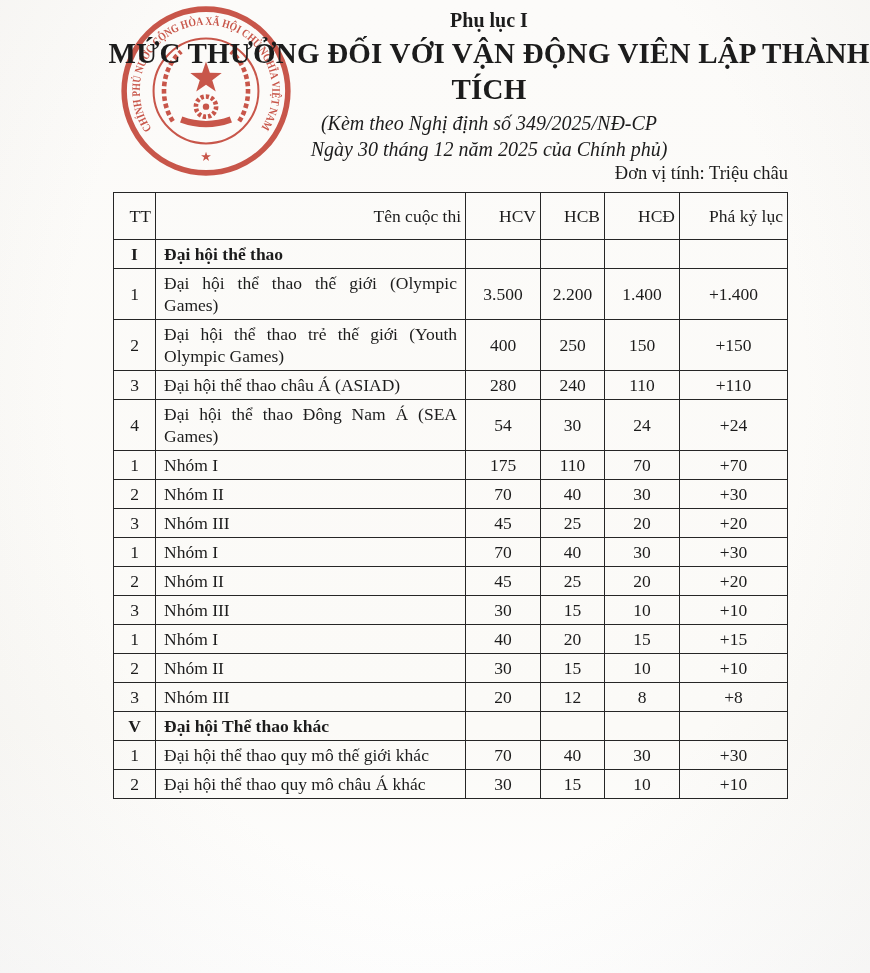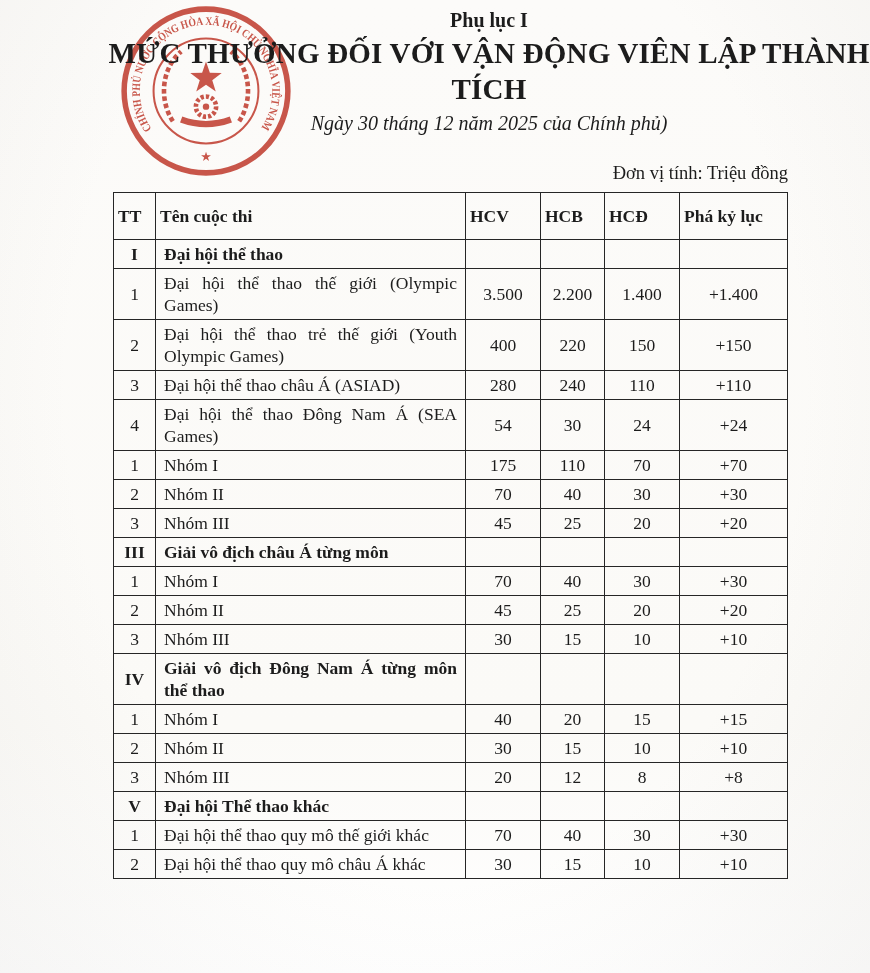--- a/index.html
+++ b/index.html
@@ -53,21 +53,21 @@
   .reward col.c-rec  { width:108px; }
 
   .reward th, .reward td {
     border:1.6px solid #262626;
     padding:3px 8px;
     line-height:22px;
     vertical-align:middle;
     overflow:hidden;
   }
   .reward thead th {
-    font-weight:bold; text-align:left; height:44px; padding:12px 4px;
+    font-weight:normal; text-align:right; height:44px; padding:12px 4px;
   }
   .reward td.tt   { text-align:center; padding:3px 2px; }
   .reward td.name { text-align:justify; }
   .reward td.val  { text-align:center; padding:3px 2px; }
   .reward tr.sec td { font-weight:bold; }
 </style>
 </head>
 <body>
 
 <div class="page">
@@ -96,25 +96,26 @@
         <textPath href="#sealTextPath" startOffset="0" textLength="312" lengthAdjust="spacingAndGlyphs">CHÍNH PHỦ NƯỚC CỘNG HÒA XÃ HỘI CHỦ NGHĨA VIỆT NAM</textPath>
       </text>
       <text x="100" y="176" font-size="14" fill="#bf3a2c" text-anchor="middle">★</text>
     </svg>
   </div>
 
   <div class="header">
     <div class="appendix">Phụ lục I</div>
     <div class="title-line">MỨC THƯỞNG ĐỐI VỚI VẬN ĐỘNG VIÊN LẬP THÀNH TÍCH</div>
     <div class="sub-block">
+      <div class="sub-line">(Kèm theo Nghị định số 349/2025/NĐ-CP</div>
       <div class="sub-line">Ngày 30 tháng 12 năm 2025 của Chính phủ)</div>
     </div>
   </div>
 
-  <div class="unit-label">Đơn vị tính: Triệu đồng</div>
+  <div class="unit-label">Đơn vị tính: Triệu châu</div>
 
   <table class="reward">
     <colgroup>
       <col class="c-tt">
         <col class="c-name">
         <col class="c-hcv">
       <col class="c-hcb">
         <col class="c-hcd">
         <col class="c-rec">
     </colgroup>
@@ -142,21 +143,21 @@
           <td class="name">Đại hội thể thao thế giới (Olympic Games)</td>
           <td class="val">3.500</td>
           <td class="val">2.200</td>
           <td class="val">1.400</td>
           <td class="val">+1.400</td>
         </tr>
         <tr>
           <td class="tt">2</td>
           <td class="name">Đại hội thể thao trẻ thế giới (Youth Olympic Games)</td>
           <td class="val">400</td>
-          <td class="val">220</td>
+          <td class="val">250</td>
           <td class="val">150</td>
           <td class="val">+150</td>
         </tr>
         <tr>
           <td class="tt">3</td>
           <td class="name">Đại hội thể thao châu Á (ASIAD)</td>
           <td class="val">280</td>
           <td class="val">240</td>
           <td class="val">110</td>
           <td class="val">+110</td>
@@ -186,28 +187,20 @@
           <td class="val">+30</td>
         </tr>
         <tr>
           <td class="tt">3</td>
           <td class="name">Nhóm III</td>
           <td class="val">45</td>
           <td class="val">25</td>
           <td class="val">20</td>
           <td class="val">+20</td>
         </tr>
-        <tr class="sec">
-          <td class="tt">III</td>
-          <td class="name">Giải vô địch châu Á từng môn</td>
-          <td class="val"></td>
-          <td class="val"></td>
-          <td class="val"></td>
-          <td class="val"></td>
-        </tr>
         <tr>
           <td class="tt">1</td>
           <td class="name">Nhóm I</td>
           <td class="val">70</td>
           <td class="val">40</td>
           <td class="val">30</td>
           <td class="val">+30</td>
         </tr>
         <tr>
           <td class="tt">2</td>
@@ -218,28 +211,20 @@
           <td class="val">+20</td>
         </tr>
         <tr>
           <td class="tt">3</td>
           <td class="name">Nhóm III</td>
           <td class="val">30</td>
           <td class="val">15</td>
           <td class="val">10</td>
           <td class="val">+10</td>
         </tr>
-        <tr class="sec">
-          <td class="tt">IV</td>
-          <td class="name">Giải vô địch Đông Nam Á từng môn thể thao</td>
-          <td class="val"></td>
-          <td class="val"></td>
-          <td class="val"></td>
-          <td class="val"></td>
-        </tr>
         <tr>
           <td class="tt">1</td>
           <td class="name">Nhóm I</td>
           <td class="val">40</td>
           <td class="val">20</td>
           <td class="val">15</td>
           <td class="val">+15</td>
         </tr>
         <tr>
           <td class="tt">2</td>

